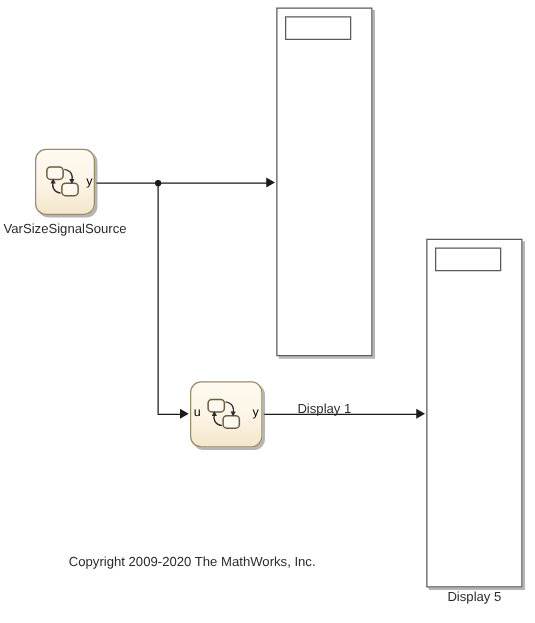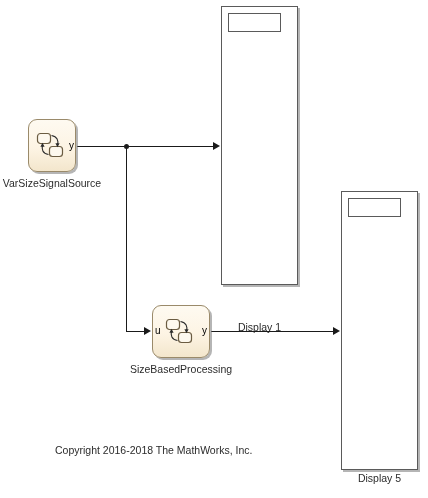--- a/index.html
+++ b/index.html
@@ -152,17 +152,16 @@
       <rect x="2.5" y="2.5" width="13" height="10" rx="3" ry="3" fill="#fdf8ee" stroke="#6b5c42" stroke-width="1.2"></rect>
       <rect x="14.5" y="15.5" width="13" height="10" rx="3" ry="3" fill="#fdf8ee" stroke="#6b5c42" stroke-width="1.2"></rect>
       <path d="M16.5 4.5 C 22.5 5.5, 23.5 10, 22.5 13.5" fill="none" stroke="#2b2b2b" stroke-width="1.1"></path>
       <path d="M22.5 16.2 L 20.4 12.2 L 24.6 12.2 Z" fill="#2b2b2b"></path>
       <path d="M13.5 23.5 C 7.5 22.5, 6.5 18, 7.5 14.5" fill="none" stroke="#2b2b2b" stroke-width="1.1"></path>
       <path d="M7.5 11.8 L 9.6 15.8 L 5.4 15.8 Z" fill="#2b2b2b"></path>
     </svg>
   </div>
   <div class="port-label" style="left:155px; top:326px;">u</div>
   <div class="port-label" style="left:202px; top:326px;">y</div>
-  <div class="block-caption" style="left:111px; top:364px; width:140px;">SizeBasedProcessing</div>
 
-  <div class="annotation" style="left:55px; top:445px;">Copyright 2016-2018 The MathWorks, Inc.</div>
+  <div class="annotation" style="left:55px; top:445px;">Copyright 2009-2020 The MathWorks, Inc.</div>
 
 </div>
 
 </body></html>

